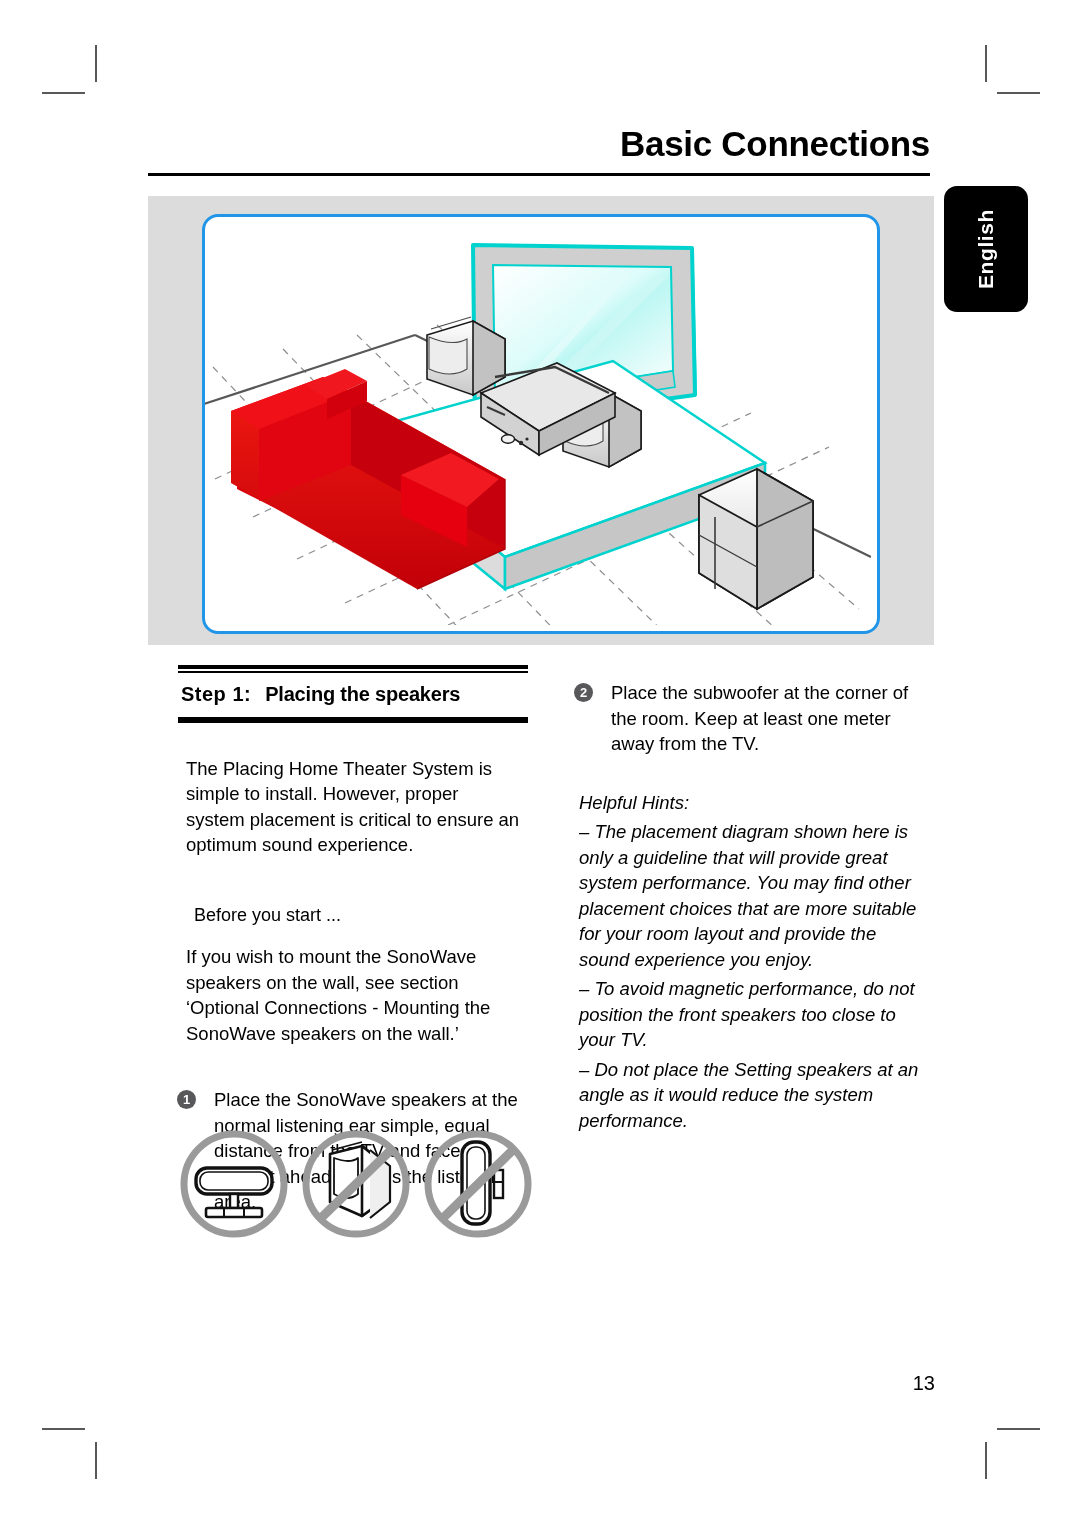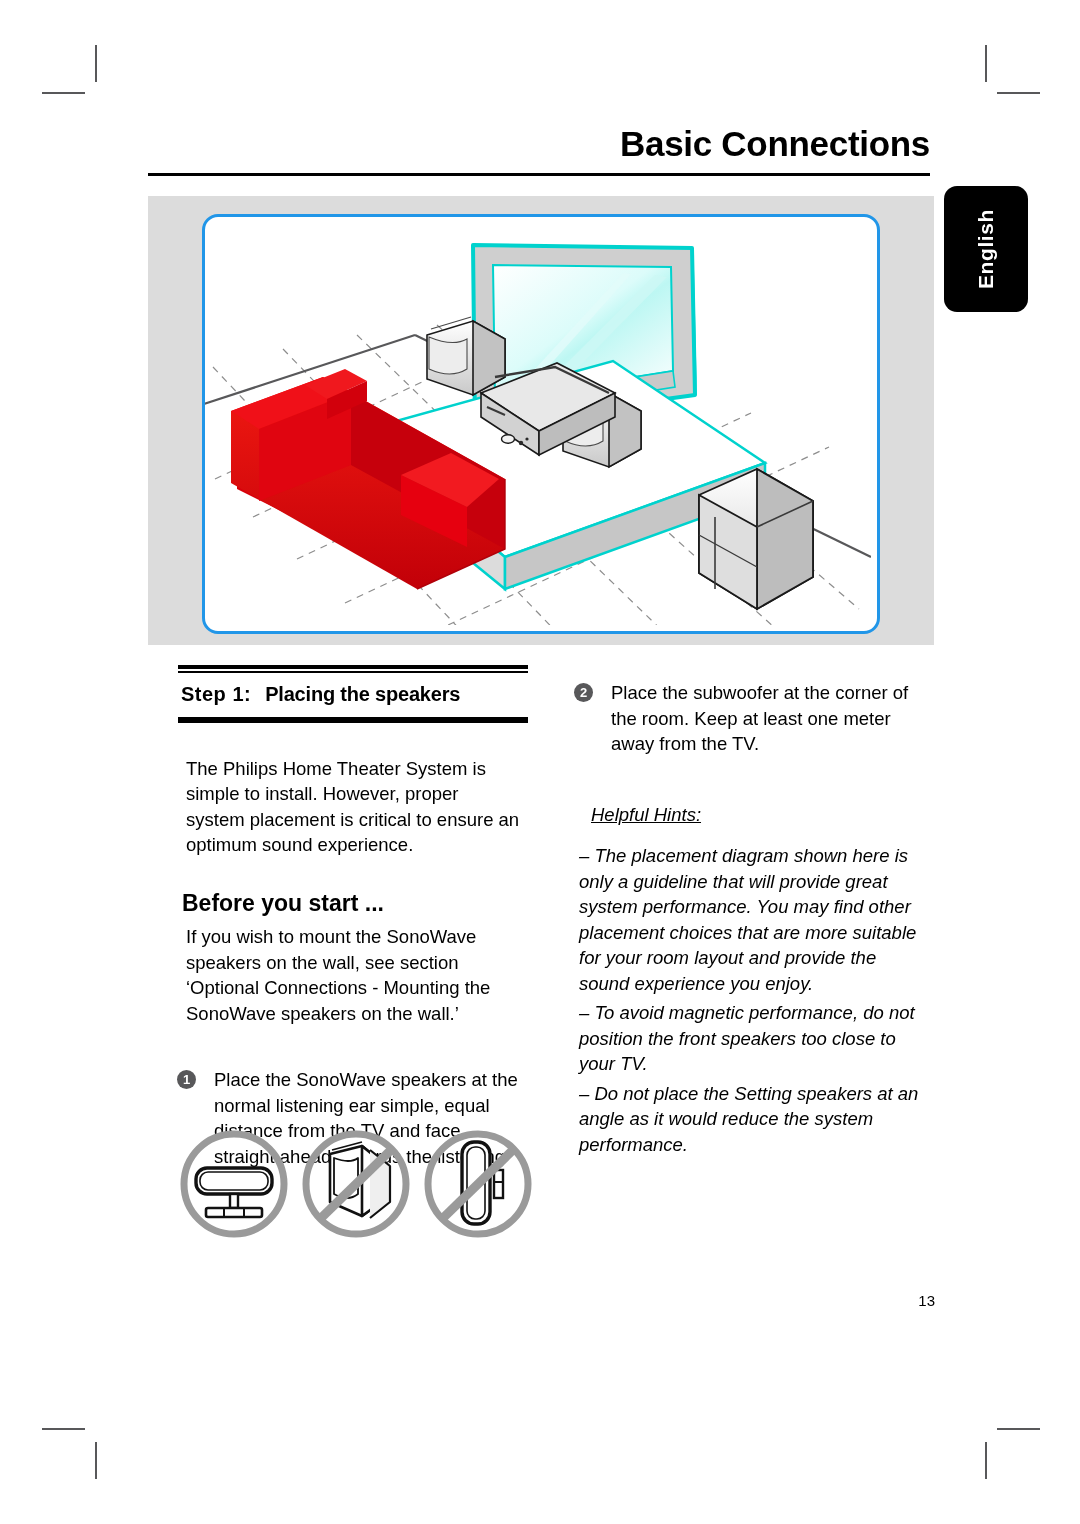--- a/index.html
+++ b/index.html
@@ -110,23 +110,23 @@
     white-space: nowrap;
   }
   .step-word { letter-spacing: 0.5px; }
   .step-gap { display: inline-block; width: 14px; }
 
   p.body { margin: 8px; }
   .space-lg { height: 25px; }
   .space-md { height: 21px; }
 
   .subhead {
-    font-weight: bold;
-    font-size: 23px;
-    margin: 4px;
+    font-weight: normal;
+    font-size: 18px;
+    margin: 16px;
   }
 
   
   .numitem {
     position: relative;
     padding-left: 28px;
   }
   .numbadge {
     position: absolute;
     left: -1px;
@@ -137,46 +137,45 @@
     background: #58585a;
     color: #ffffff;
     font-size: 13px;
     font-weight: bold;
     line-height: 19px;
     text-align: center;
   }
 
   .hints-title {
     font-style: italic;
-    margin: 16px;
-    text-decoration: underline;
+    margin: 4px;
   }
   .hint {
     font-style: italic;
     margin: 4px;
   }
 
   
   #icon-row {
     position: absolute;
     left: 178px;
     top: 1128px;
     width: 350px;
     height: 112px;
   }
   .icon-cell { position: absolute; top: 0; }
 
   
   #page-number {
     position: absolute;
     left: 860px;
-    top: 1292px;
+    top: 1372px;
     width: 75px;
     text-align: right;
-    font-size: 15px;
+    font-size: 20px;
   }
 </style>
 </head>
 <body>
 
 <div id="page">
 
   <div class="crop" style="left:95px;  top:45px;   width:2px;  height:37px;"></div>
   <div class="crop" style="left:42px;  top:92px;   width:43px; height:2px;"></div>
   <div class="crop" style="left:985px; top:45px;   width:2px;  height:37px;"></div>
@@ -308,21 +307,21 @@
       <div class="rule-thick"></div>
       <div class="rule-thin"></div>
       <div id="step-heading">
         <span class="step-word">Step 1:</span><span class="step-gap"></span><span>Placing the speakers</span>
       </div>
       <div class="rule-thin"></div>
       <div class="rule-thick"></div>
     </div>
 
     <div class="space-lg"></div>
-    <p class="body">The Philips Home Theater System is simple to install.  However, proper system placement is critical to ensure an optimum sound experience.</p>
+    <p class="body">The Placing Home Theater System is simple to install.  However, proper system placement is critical to ensure an optimum sound experience.</p>
 
     <div class="space-md"></div>
     <p class="subhead">Before you start ...</p>
     <p class="body">If you wish to mount the SonoWave speakers on the wall, see section ‘Optional Connections - Mounting the SonoWave speakers on the wall.’</p>
 
     <div class="space-lg"></div>
     <div class="numitem">
       <span class="numbadge">1</span>
       <p class="body">Place the SonoWave speakers at the normal listening ear simple, equal distance from the TV and face straight ahead towards the listening area.</p>
     </div>

